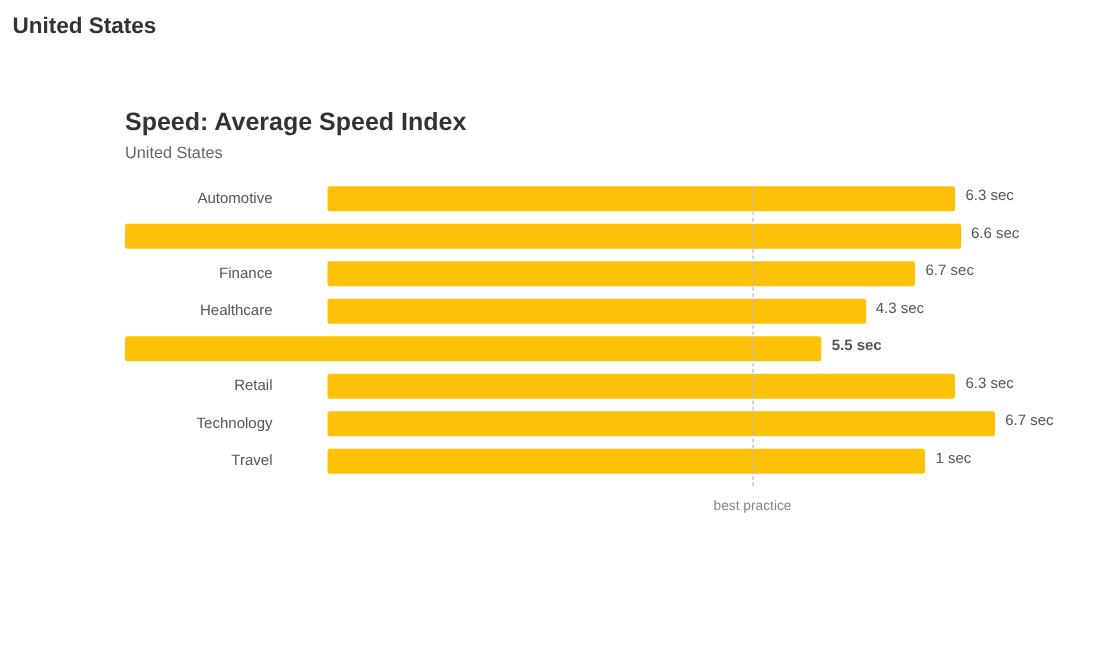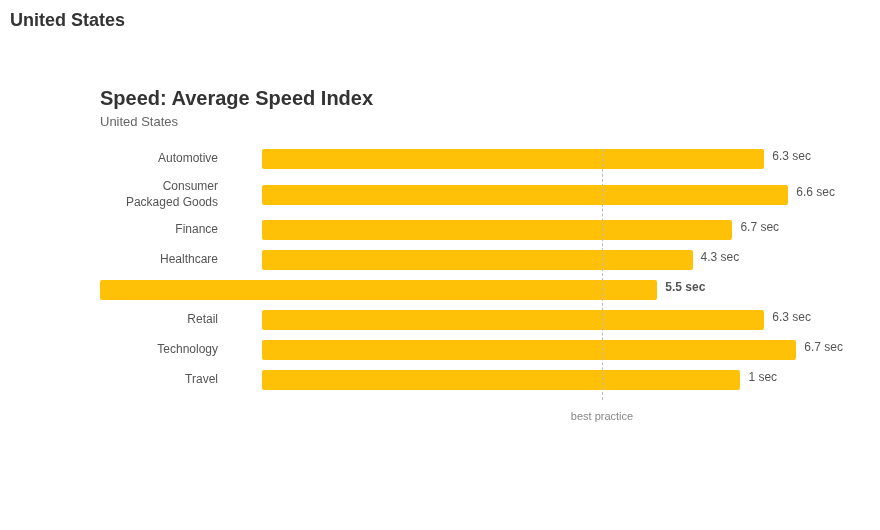--- a/index.html
+++ b/index.html
@@ -109,21 +109,20 @@
   <div class="bars-wrapper" style="position: relative;">
     <div class="bars-area" id="bars-area">
         <div class="bar-row">
           <div class="bar-label">Automotive</div>
           <div class="bar-track" style="width: 620px;">
             <div class="bar-fill" style="width: 84%;"></div>
             <div class="bar-value">6.3 sec</div>
           </div>
         </div>
         <div class="bar-row">
-          <div class="bar-label">Consumer<br>Packaged Goods</div>
           <div class="bar-track" style="width: 620px;">
             <div class="bar-fill" style="width: 88%;"></div>
             <div class="bar-value">6.6 sec</div>
           </div>
         </div>
         <div class="bar-row">
           <div class="bar-label">Finance</div>
           <div class="bar-track" style="width: 620px;">
             <div class="bar-fill" style="width: 78.6667%;"></div>
             <div class="bar-value">6.7 sec</div>

